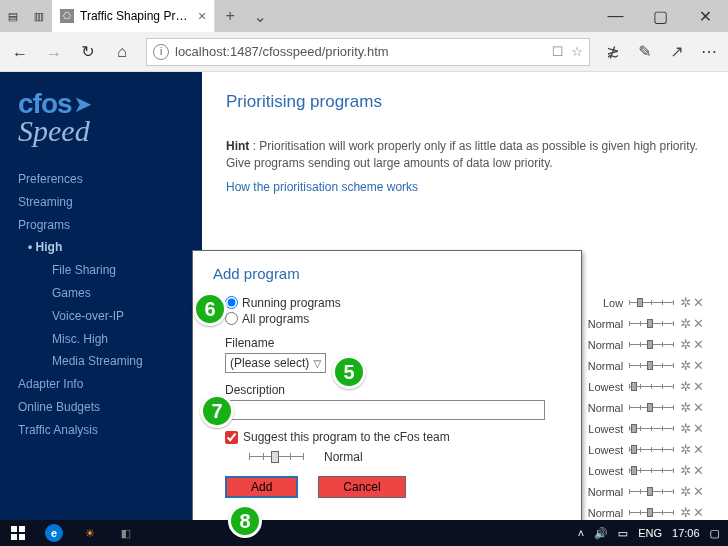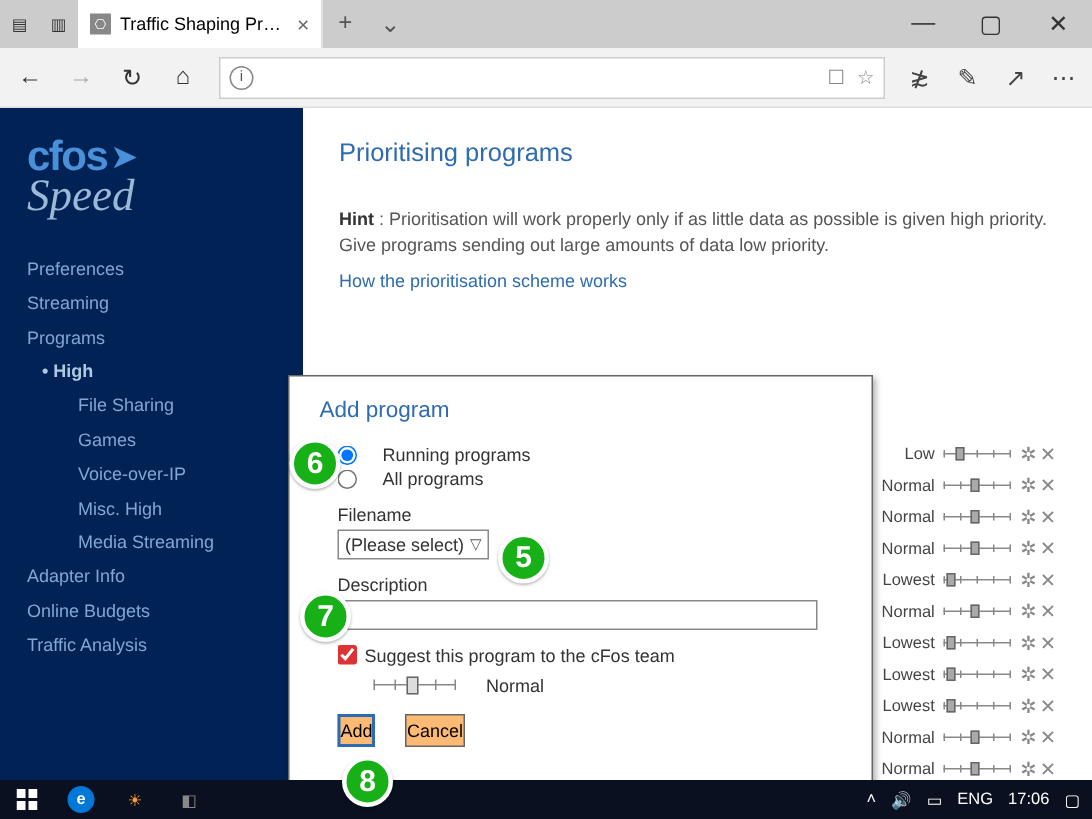--- a/index.html
+++ b/index.html
@@ -59,36 +59,36 @@
   .slider-mini .ticks span{width:1px;height:5px;background:#888}
   .slider-mini .thumb{position:absolute;top:0;width:6px;height:9px;background:#aaa;border:1px solid #666}
   .row-icons{display:flex;gap:2px;color:#888;font-size:13px}
   
   .bottom-buttons{position:absolute;left:24px;bottom:4px;display:flex;gap:10px}
   .bottom-buttons button{font-size:11px;padding:2px 8px;border:1px solid #888;background:#eee}
   
   
   .modal-back{position:absolute;left:192px;top:178px;width:390px;height:278px;background:#fff;border:1px solid #666;box-shadow:2px 2px 4px rgba(0,0,0,0.3);padding:14px 20px;font-size:12px;color:#333}
   .modal-title{color:#2e6bb0;font-size:15px;margin-bottom:14px}
-  .radio-row{display:flex;align-items:center;gap:17px;margin:2px 0 2px 12px}
+  .radio-row{display:flex;align-items:flex-start;gap:4px;margin:2px 0 2px 12px}
   .radio-row input{margin:0}
   .field-label{margin:10px 0 3px 12px}
   .select-box{margin-left:12px;border:1px solid #888;padding:2px 4px;display:inline-flex;align-items:center;gap:4px;font-size:12px;background:#fff}
   .select-box .chev{font-size:10px;color:#555}
   .text-input{margin-left:12px;width:320px;height:20px;border:1px solid #888;background:#fff}
-  .checkbox-row{margin:10px 0 6px 12px;display:flex;align-items:flex-start;gap:5px}
+  .checkbox-row{margin:10px 0 6px 12px;display:flex;align-items:flex-end;gap:5px}
   .checkbox-row input{accent-color:#d33}
   .slider-row{margin:4px 0 12px 36px;display:flex;align-items:center;gap:20px}
   .slider-big{width:55px;height:14px;position:relative}
   .slider-big::before{content:"";position:absolute;top:6px;left:0;right:0;height:1px;background:#888}
   .slider-big .ticks{position:absolute;top:3px;left:0;right:0;display:flex;justify-content:space-between}
   .slider-big .ticks span{width:1px;height:7px;background:#888}
   .slider-big .thumb{position:absolute;top:1px;left:22px;width:8px;height:12px;background:#ddd;border:1px solid #666}
   .modal-buttons{display:flex;gap:20px;margin-left:12px}
-  .modal-buttons button{font-size:12px;padding:2px 0;border:1px solid #666;background:#fdba74}
+  .modal-buttons button{font-size:12px;padding:2px 24px;border:1px solid #666;background:#ef4444}
   .modal-buttons button.primary{border:2px solid #2e6bb0}
   
   
   .badge{position:absolute;width:34px;height:34px;border-radius:50%;background:#17b017;color:#fff;font-weight:bold;font-size:20px;display:flex;align-items:center;justify-content:center;border:3px solid #fff;box-shadow:0 1px 2px rgba(0,0,0,0.3);z-index:100}
   
   
   .taskbar{position:absolute;bottom:0;left:0;right:0;height:26px;background:#0a1020;display:flex;align-items:center;color:#fff;font-size:11px}
   .task-btn{width:36px;height:26px;display:flex;align-items:center;justify-content:center}
   .sys-tray{margin-left:auto;display:flex;align-items:center;gap:10px;padding-right:8px}
   .edge-ico{width:18px;height:18px;border-radius:50%;background:#0078d7;display:flex;align-items:center;justify-content:center;font-weight:bold;font-size:11px}
@@ -117,20 +117,21 @@
   </div>
 </div>
 
 <div class="urlbar">
   <div class="nav-btn">←</div>
   <div class="nav-btn" style="color:#aaa">→</div>
   <div class="nav-btn">↻</div>
   <div class="nav-btn">⌂</div>
   <div class="url-input">
     <span class="info-ico">i</span>
+    <span>localhost:1487/cfosspeed/priority.htm</span>
     <span style="margin-left:auto;color:#888">☐</span>
     <span style="margin-left:8px;color:#888">☆</span>
   </div>
   <div class="url-actions">
     <div class="ua-btn">≵</div>
     <div class="ua-btn">✎</div>
     <div class="ua-btn">↗</div>
     <div class="ua-btn">⋯</div>
   </div>
 </div>

